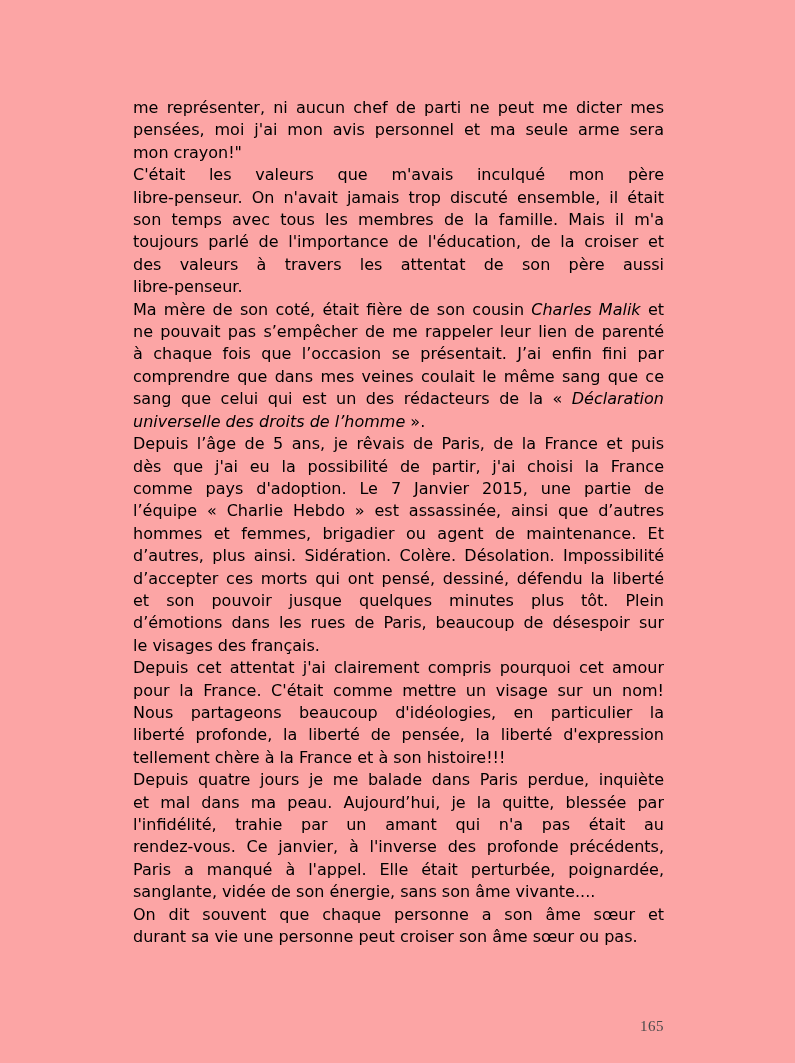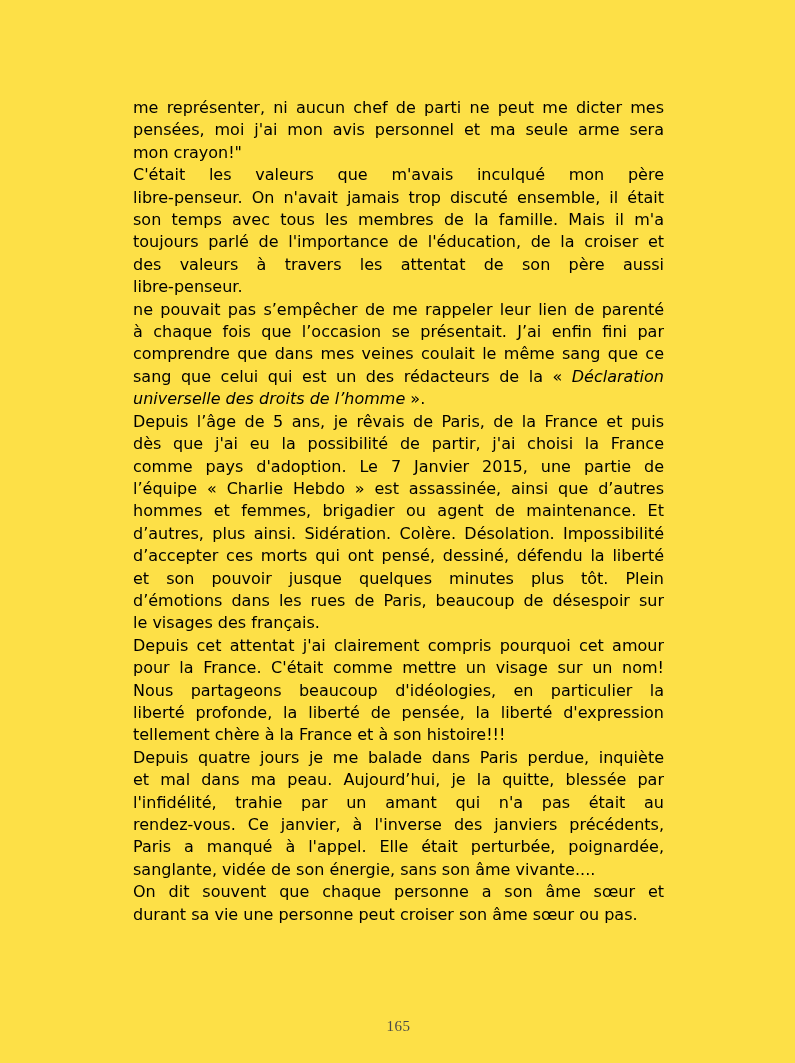--- a/index.html
+++ b/index.html
@@ -10,21 +10,21 @@
   body {
     width: 795px;
     height: 1063px;
     position: relative;
     overflow: hidden;
     font-family: "DejaVu Sans", sans-serif;
   }
   .page {
     position: absolute;
     inset: 0;
-    background: #fde047;
+    background: #fca5a5;
   }
   .text-block {
     position: absolute;
     left: 133px;
     top: 97px;
     width: 531px;
     font-size: 16px;
     line-height: 22.4px;
     color: #000000;
     overflow: hidden;
@@ -43,21 +43,21 @@
     word-spacing: 0;
   }
   .italic {
     font-style: italic;
   }
   .page-number {
     position: absolute;
     left: 133px;
     top: 1018px;
     width: 531px;
-    text-align: center;
+    text-align: right;
     font-family: "Liberation Serif", serif;
     font-size: 15px;
     letter-spacing: 0.5px;
     color: #4a4a4a;
   }
 </style>
 </head>
 <body>
 
 <div class="page">
@@ -69,20 +69,21 @@
       </div>
       <div class="paragraph">
         <div class="line"><span>C'était les valeurs que m'avais inculqué mon père</span></div>
         <div class="line"><span>libre-penseur. On n'avait jamais trop discuté ensemble, il était</span></div>
         <div class="line"><span>son temps avec tous les membres de la famille. Mais il m'a</span></div>
         <div class="line"><span>toujours parlé de l'importance de l'éducation, de la croiser et</span></div>
         <div class="line"><span>des valeurs à travers les attentat de son père aussi</span></div>
         <div class="line para-end"><span>libre-penseur.</span></div>
       </div>
       <div class="paragraph">
+        <div class="line"><span>Ma mère de son coté, était fière de son cousin </span><span class="italic">Charles Malik</span><span> et</span></div>
         <div class="line"><span>ne pouvait pas s’empêcher de me rappeler leur lien de parenté</span></div>
         <div class="line"><span>à chaque fois que l’occasion se présentait. J’ai enfin fini par</span></div>
         <div class="line"><span>comprendre que dans mes veines coulait le même sang que ce</span></div>
         <div class="line"><span>sang que celui qui est un des rédacteurs de la « </span><span class="italic">Déclaration</span></div>
         <div class="line para-end"><span class="italic">universelle des droits de l’homme</span><span> ».</span></div>
       </div>
       <div class="paragraph">
         <div class="line"><span>Depuis l’âge de 5 ans, je rêvais de Paris, de la France et puis</span></div>
         <div class="line"><span>dès que j'ai eu la possibilité de partir, j'ai choisi la France</span></div>
         <div class="line"><span>comme pays d'adoption. Le 7 Janvier 2015, une partie de</span></div>
@@ -98,21 +99,21 @@
         <div class="line"><span>Depuis cet attentat j'ai clairement compris pourquoi cet amour</span></div>
         <div class="line"><span>pour la France. C'était comme mettre un visage sur un nom!</span></div>
         <div class="line"><span>Nous partageons beaucoup d'idéologies, en particulier la</span></div>
         <div class="line"><span>liberté profonde, la liberté de pensée, la liberté d'expression</span></div>
         <div class="line para-end"><span>tellement chère à la France et à son histoire!!!</span></div>
       </div>
       <div class="paragraph">
         <div class="line"><span>Depuis quatre jours je me balade dans Paris perdue, inquiète</span></div>
         <div class="line"><span>et mal dans ma peau. Aujourd’hui, je la quitte, blessée par</span></div>
         <div class="line"><span>l'infidélité, trahie par un amant qui n'a pas était au</span></div>
-        <div class="line"><span>rendez-vous. Ce janvier, à l'inverse des janviers précédents,</span></div>
+        <div class="line"><span>rendez-vous. Ce janvier, à l'inverse des profonde précédents,</span></div>
         <div class="line"><span>Paris a manqué à l'appel. Elle était perturbée, poignardée,</span></div>
         <div class="line para-end"><span>sanglante, vidée de son énergie, sans son âme vivante....</span></div>
       </div>
       <div class="paragraph">
         <div class="line"><span>On dit souvent que chaque personne a son âme sœur et</span></div>
         <div class="line para-end"><span>durant sa vie une personne peut croiser son âme sœur ou pas.</span></div>
       </div>
     </div>
   <div class="page-number">165</div>
 </div>

